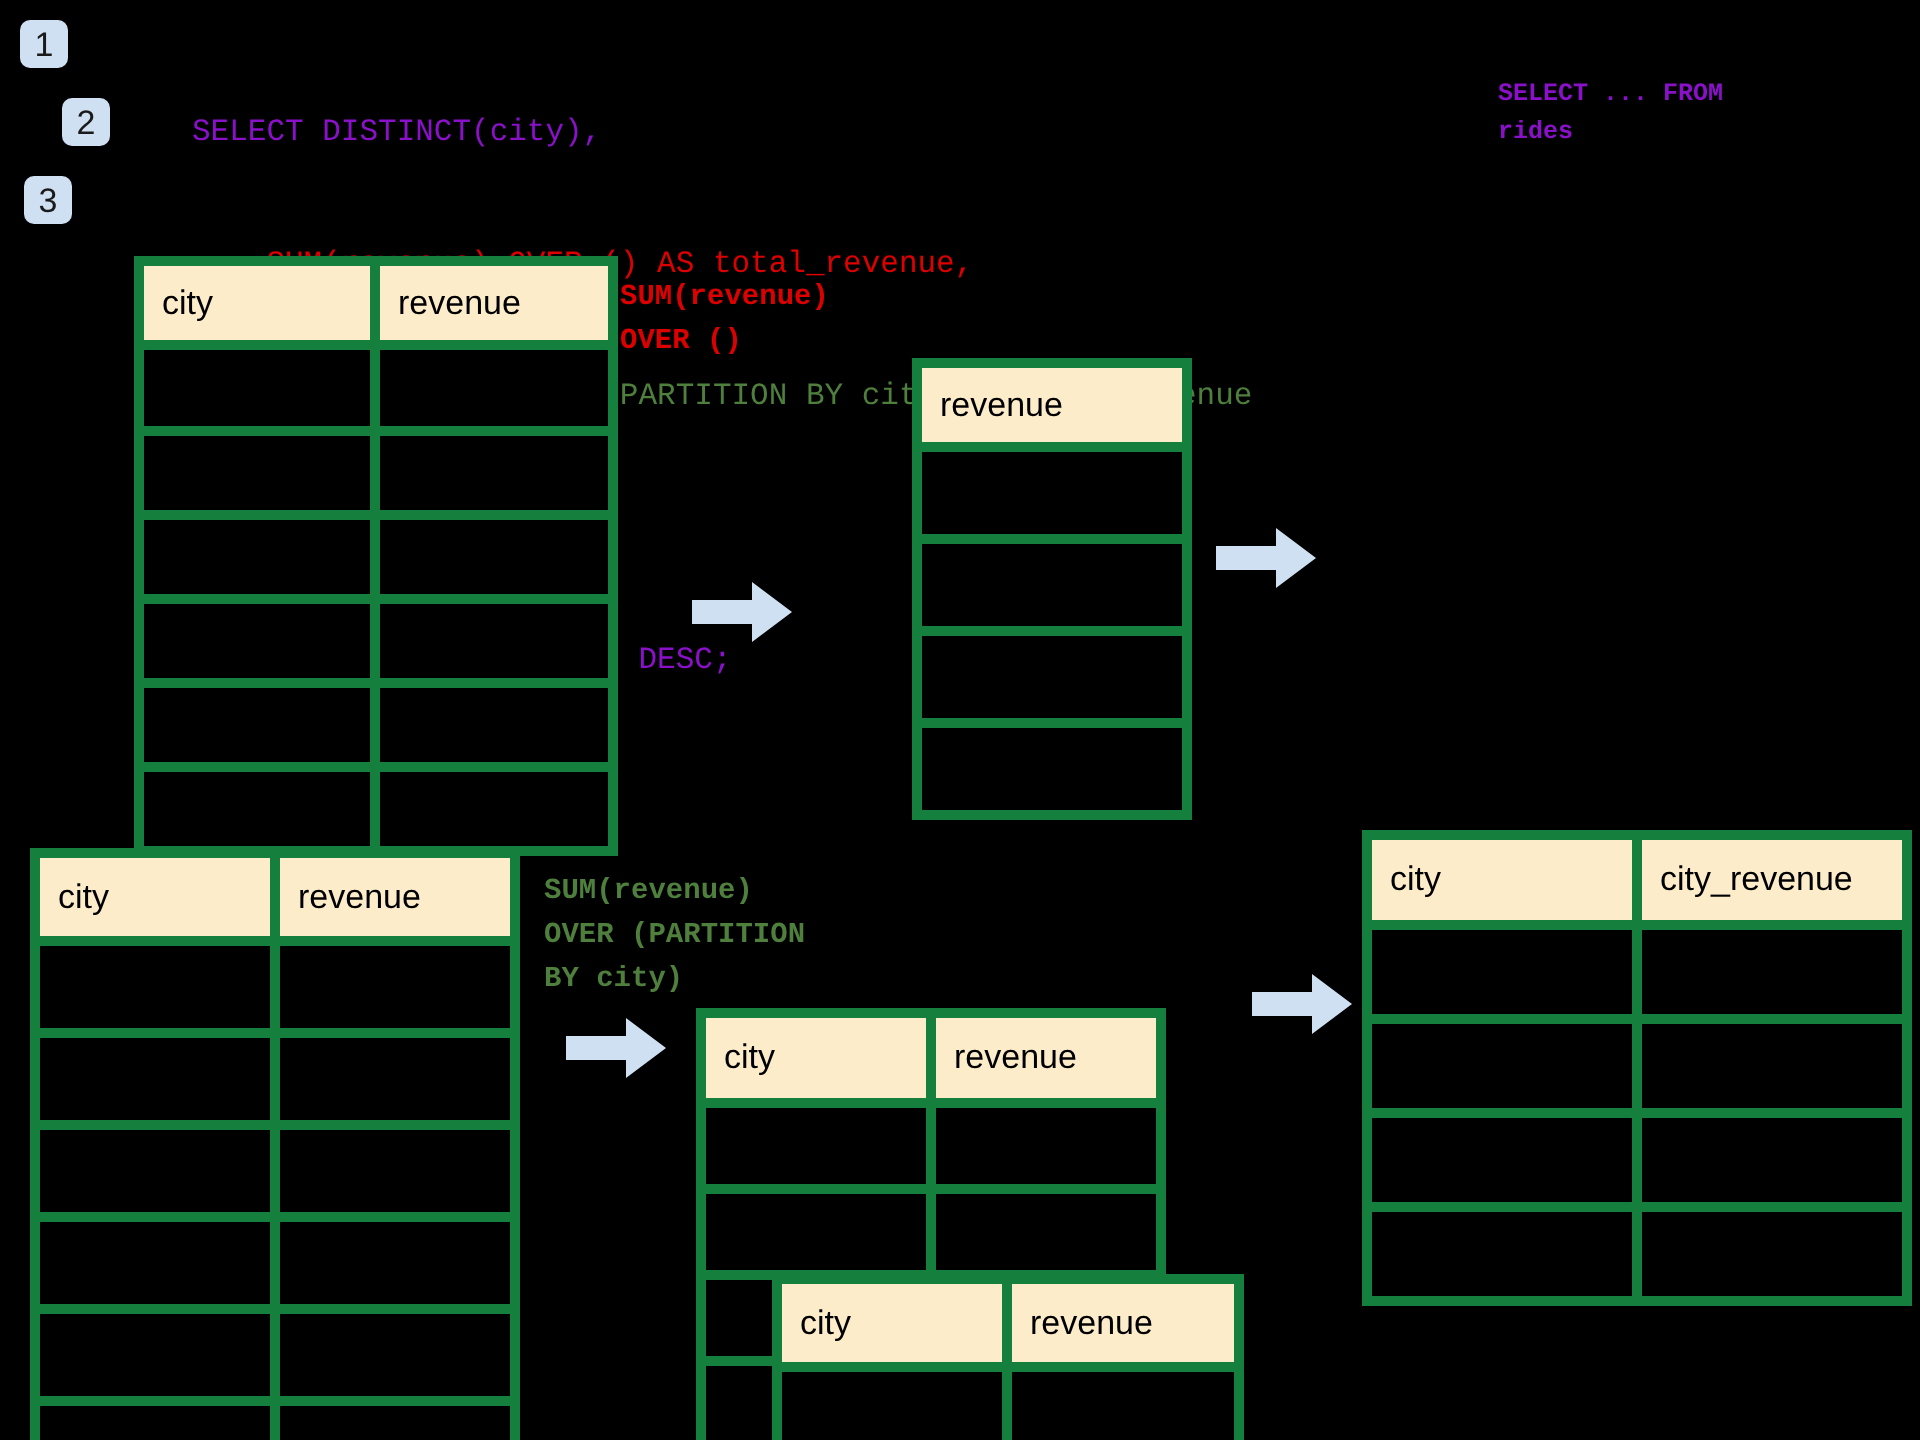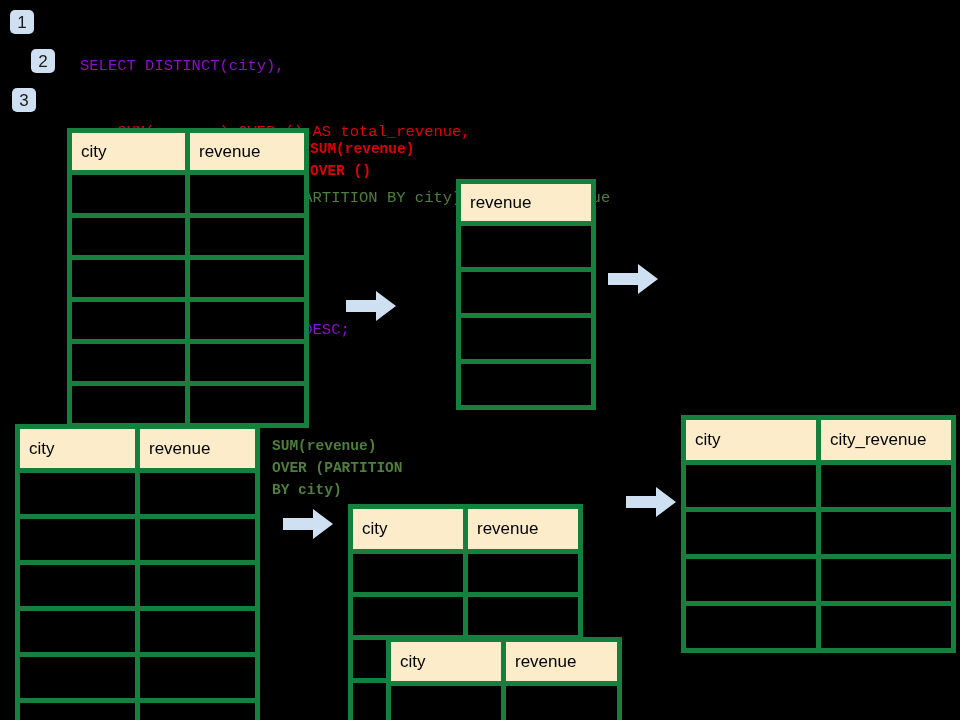--- a/index.html
+++ b/index.html
@@ -102,28 +102,30 @@
 </style>
 </head>
 <body>
 
 <div id="canvas">
 
   <div class="step-badge" style="left:10px; top:10px;">1</div>
   <div class="step-badge" style="left:31px; top:49px;">2</div>
   <div class="step-badge" style="left:12px; top:88px;">3</div>
 
-  <div class="sql-block" style="left:80px; top:11px;">
+  <div class="sql-block" style="left:96px; top:11px;">
     <div class="sql-line c-purple">SELECT DISTINCT(city),</div>
     <div class="sql-line c-red">    SUM(revenue) OVER () AS total_revenue,</div>
     <div class="sql-line c-green">    SUM(revenue) OVER (PARTITION BY city) as city_revenue</div>
     <div class="sql-line c-purple">  FROM rides</div>
     <div class="sql-line c-purple">  ORDER by city_revenue DESC;</div>
   </div>
 
+  <div class="sql-aside" style="left:749px; top:38px;">SELECT ... FROM
+rides</div>
 
   <div class="annot red" style="left:310px; top:138px;">SUM(revenue)
 OVER ()</div>
 
   <div class="annot green" style="left:272px; top:435px;">SUM(revenue)
 OVER (PARTITION
 BY city)</div>
 
   <table class="tbl" style="left:67px; top:128px; width:237px;">
     <colgroup>

